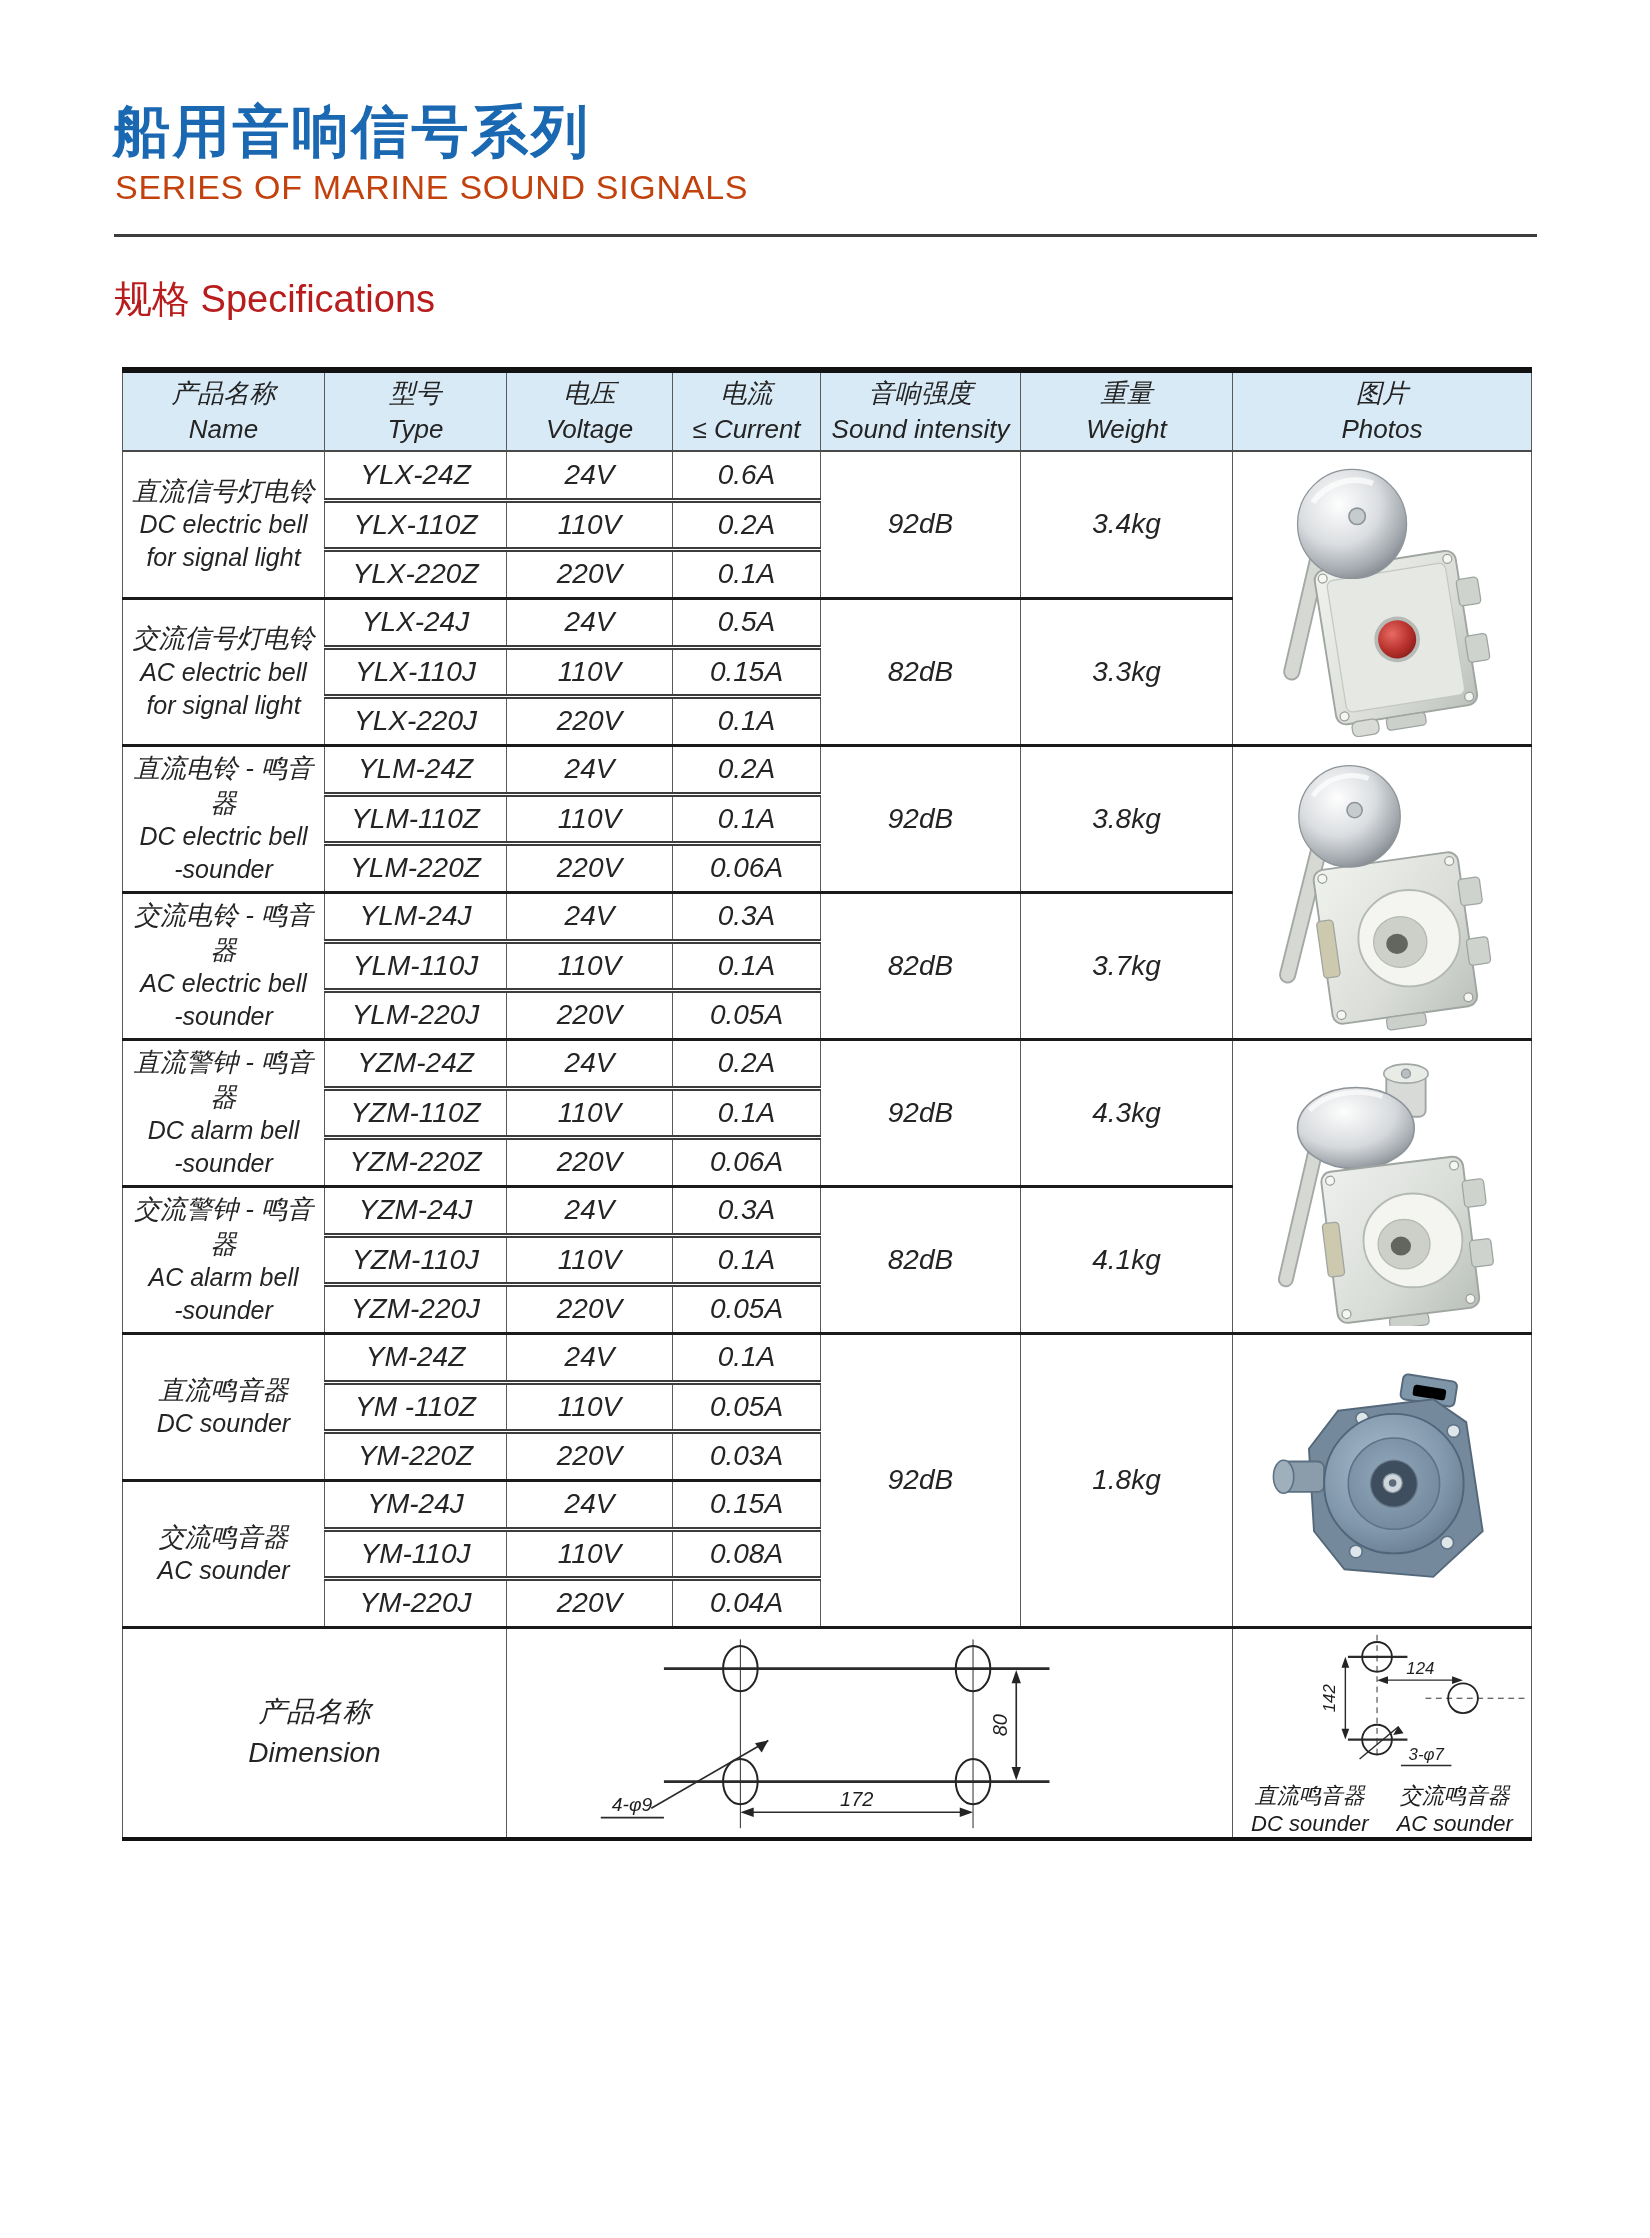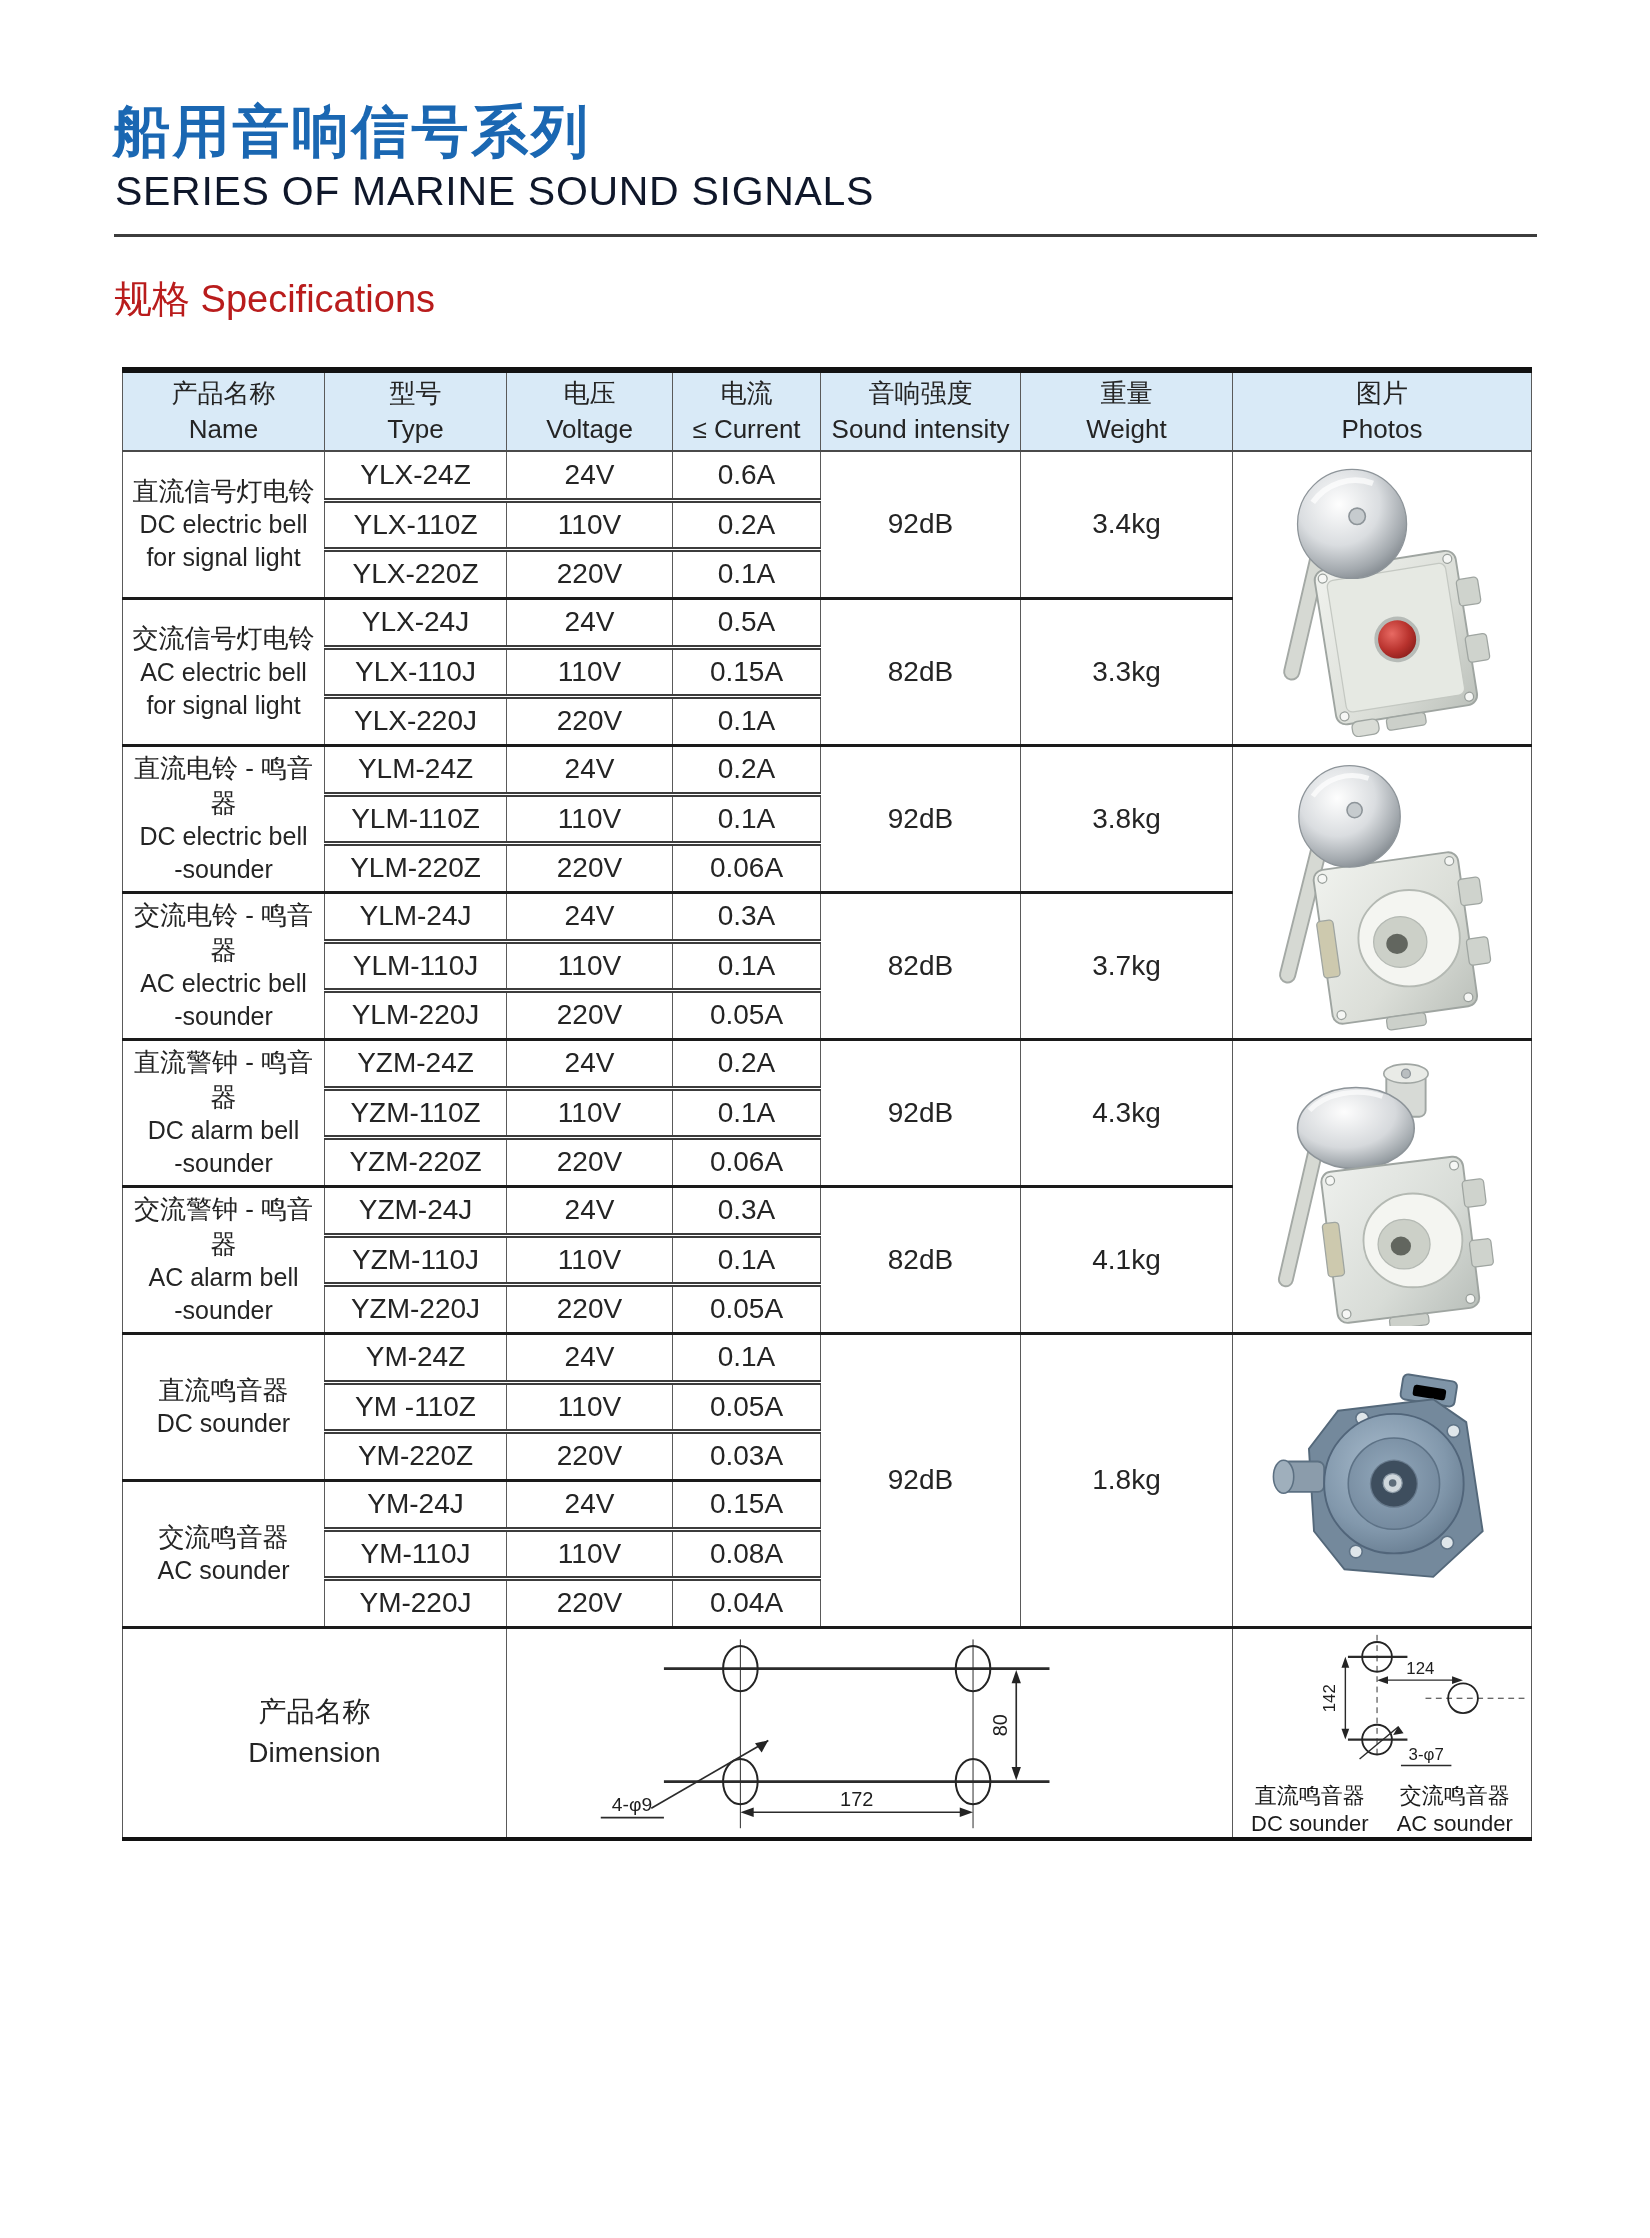--- a/index.html
+++ b/index.html
@@ -3,32 +3,32 @@
 <meta charset="utf-8">
 <style>
   html,body{margin:0;padding:0;background:#ffffff;}
   .page{
     position:relative;width:1650px;height:1998px;background:#ffffff;
     font-family:"Liberation Sans", sans-serif;color:#222;overflow:hidden;
   }
   
   .title-zh{position:absolute;left:113px;top:100px;font-size:57px;font-weight:600;
     color:#1a67b2;letter-spacing:2.7px;line-height:1.1;}
-  .title-en{position:absolute;left:115px;top:168px;font-size:41px;font-weight:500;
-    color:#0f172a;letter-spacing:0.7px;}
+  .title-en{position:absolute;left:115px;top:168px;font-size:34px;font-weight:500;
+    color:#c2410c;letter-spacing:0.7px;}
   .top-rule{position:absolute;left:114px;top:234px;width:1423px;height:2.7px;background:#3d3d3d;}
   .section-heading{position:absolute;left:114px;top:274px;font-size:38px;font-weight:500;color:#b91c1c;}
   
   .footer-rule{position:absolute;left:114px;top:2100px;width:1423px;height:2.7px;background:#3d3d3d;}
   .footer-text{position:absolute;left:123px;top:2115px;font-size:24px;color:#0f766e;letter-spacing:1.3px;}
   
   .spec-table{position:absolute;left:122px;top:367px;border-collapse:collapse;table-layout:fixed;
     width:1407px;
     border-top:6px solid #121212;border-bottom:4.7px solid #121212;
-    border-left:1.3px solid #5a5a5a;border-right:1.3px solid #5a5a5a;}
+    border-left:1.3px solid #5a5a5a;border-right:1.3px solid #5a5a5a;font-style:italic;}
   .spec-table td{border-left:1.3px solid #5a5a5a;border-right:1.3px solid #5a5a5a;
     text-align:center;vertical-align:middle;padding:0 4px;
     font-size:28px;color:#242424;
     border-bottom:5.3px double #3c3c3c;}
   tr.hdr{height:81px;}
   tr.hdr td{background:#d9eaf7;border-bottom:2px solid #4a4a4a;font-size:26px;line-height:1.35;}
   tr.r{height:49px;}
   tr.gend > td{border-bottom:3.3px solid #1a1a1a;margin-left:23px;}
   td.m3,td.m6{border-bottom:3.3px solid #1a1a1a;}
   td.name-cell{font-size:25px;line-height:1.32;}

